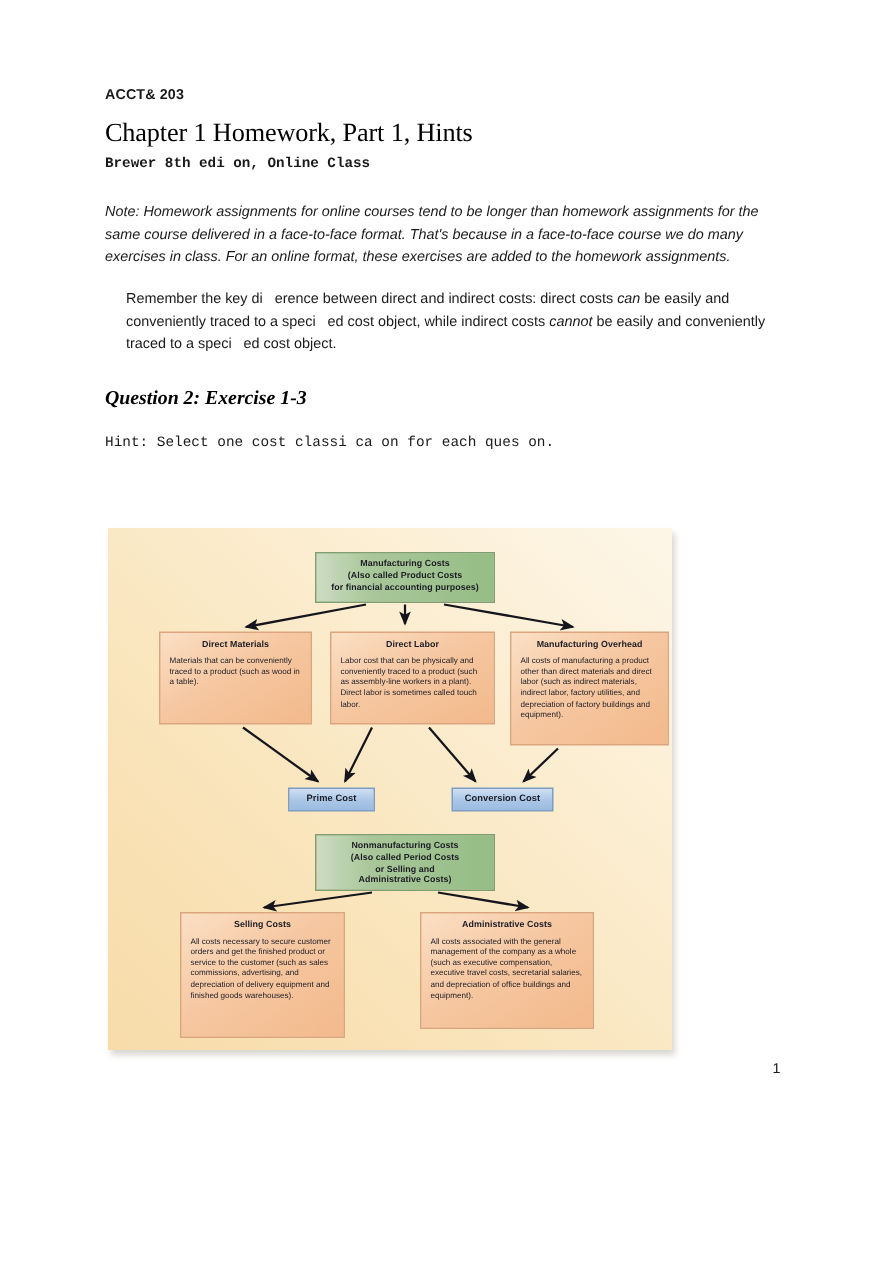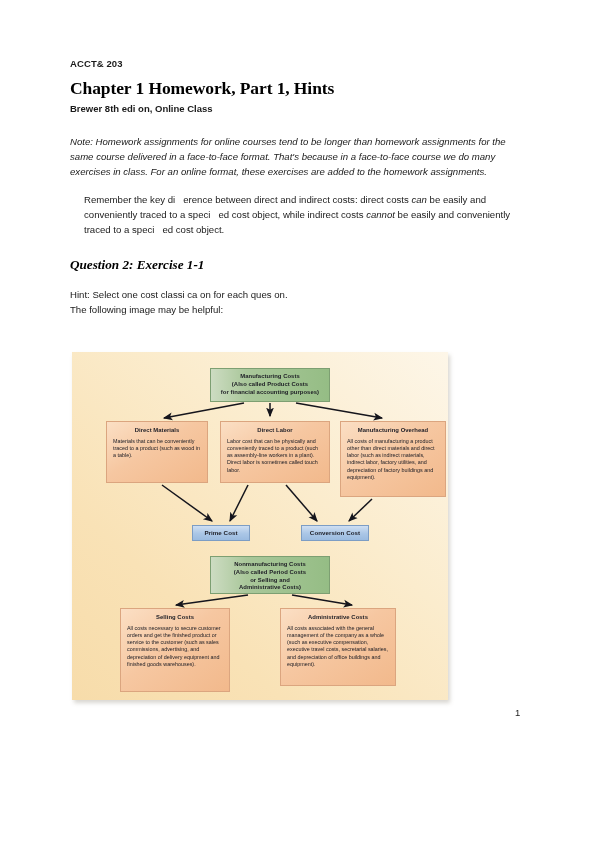--- a/index.html
+++ b/index.html
@@ -34,28 +34,28 @@
   
   .course-code {
     font-family: "Liberation Sans", sans-serif;
     font-weight: bold;
     font-size: 9.5px;
     letter-spacing: 0.1px;
     margin: 0 0 9px 0;
   }
   .doc-title {
     font-family: "Liberation Serif", serif;
-    font-weight: bold;
+    font-weight: normal;
     font-size: 17.5px;
     letter-spacing: -0.1px;
     margin: 0 0 4px 0;
     color: #000;
   }
   .doc-subtitle {
-    font-family: Liberation Sans, sans-serif;
+    font-family: Liberation Mono, monospace;
     font-weight: bold;
     font-size: 9.5px;
     margin: 0 0 20px 0;
   }
 
   
   .note-para {
     font-family: "Liberation Sans", sans-serif;
     font-style: italic;
     font-size: 9.6px;
@@ -79,21 +79,21 @@
     font-size: 9.6px;
     line-height: 15.3px;
     margin: 0 0 19px 14px;
     width: 452px;
   }
   .body-para em {
     font-style: italic;
   }
 
   .hint-block {
-    font-family: Liberation Sans, sans-serif;
+    font-family: Liberation Mono, monospace;
     font-size: 9.6px;
     line-height: 15.3px;
     margin: 0 0 10px 0;
   }
   .hint-block div { margin: 0; }
 
   
   .diagram {
     position: absolute;
     left: 72px;
@@ -189,25 +189,24 @@
 
     <div class="course-code">ACCT&amp; 203</div>
     <h1 class="doc-title">Chapter 1 Homework, Part 1, Hints</h1>
     <div class="doc-subtitle">Brewer 8th edi   on, Online Class</div>
 
     <p class="note-para">Note: Homework assignments for online courses tend to be longer than homework assignments for the same course delivered in a face-to-face format. That's because in a face-to-face course we do many exercises in class. For an online format, these exercises are added to the homework assignments.</p>
 
 
     <p class="body-para"><span>Remember the key di</span><span>&nbsp;&nbsp;&nbsp;</span><span>erence between direct and indirect costs: direct costs </span><em>can</em><span> be easily and conveniently traced to a speci</span><span>&nbsp;&nbsp;&nbsp;</span><span>ed cost object, while indirect costs </span><em>cannot</em><span> be easily and conveniently traced to a speci</span><span>&nbsp;&nbsp;&nbsp;</span><span>ed cost object.</span></p>
 
-    <h2 class="q-heading">Question 2: Exercise 1-1</h2>
+    <h2 class="q-heading">Question 2: Exercise 1-3</h2>
 
     <div class="hint-block">
       <div>Hint: Select one cost classi   ca   on for each ques   on.</div>
-      <div>The following image may be helpful:</div>
     </div>
 
   </div>
 
   <div class="diagram">
 
     <svg class="arrow-layer" viewBox="0 0 376 348" xmlns="http://www.w3.org/2000/svg">
       <defs>
         <marker id="ah" markerWidth="7" markerHeight="7" refX="5.6" refY="3" orient="auto">
           <path d="M0,0.4 L6.4,3 L0,5.6 L1.5,3 Z" fill="#15151c"></path>

